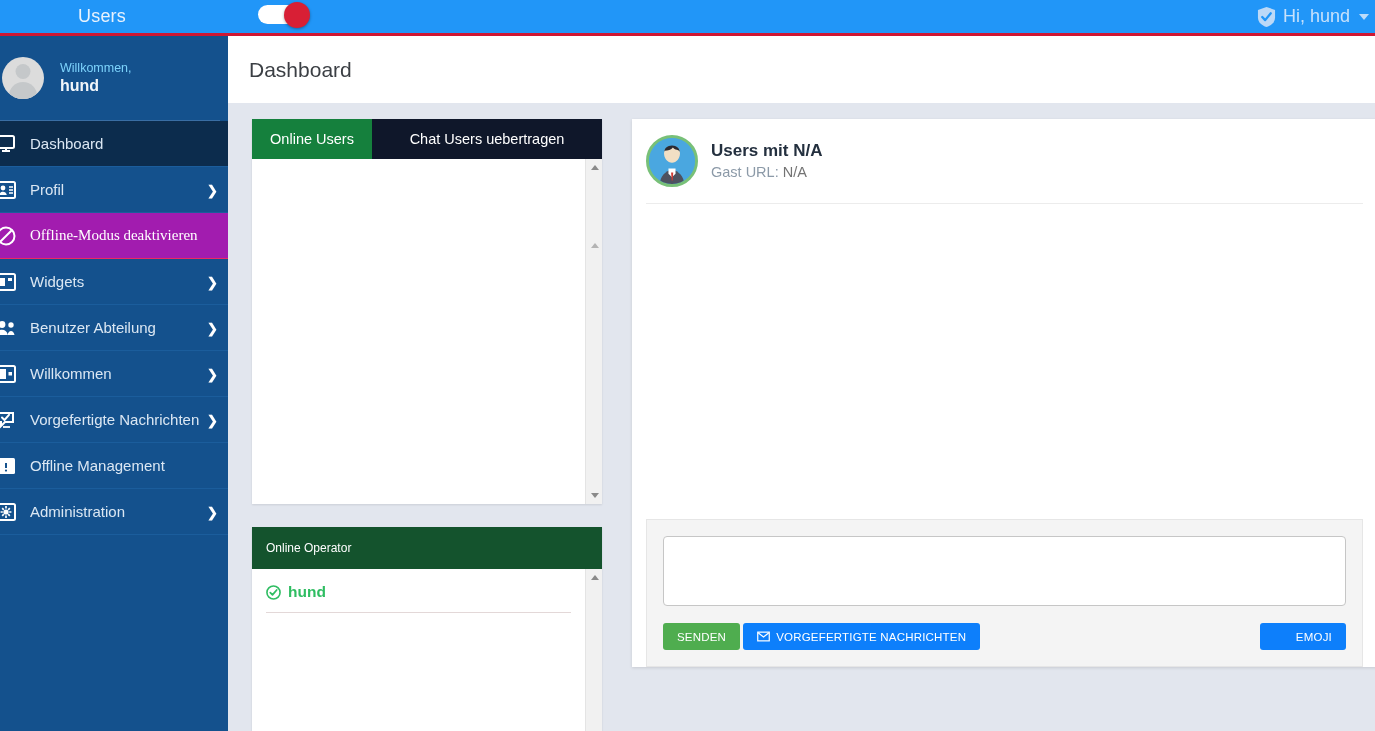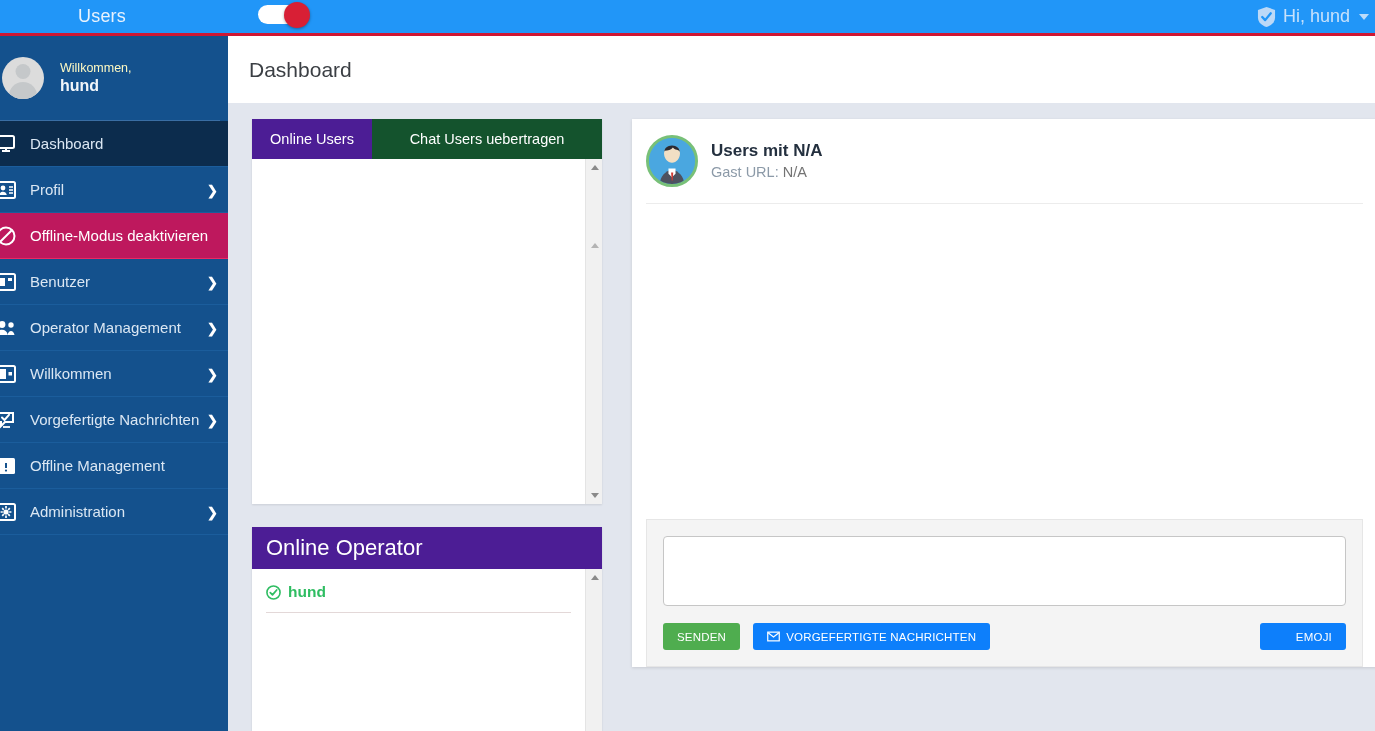--- a/index.html
+++ b/index.html
@@ -74,37 +74,37 @@
     transform: translateX(-50%);
     width: 15px; height: 15px; border-radius: 50%;
     background: #c5c8ca;
   }
   .avatar-sm .body {
     position: absolute; left: 50%; top: 25px;
     transform: translateX(-50%);
     width: 28px; height: 22px; border-radius: 14px 14px 0 0;
     background: #c5c8ca;
   }
-  .welcome-line { color: #fef9c3; font-size: 12.5px; line-height: 15px; }
+  .welcome-line { color: #7dd3fc; font-size: 12.5px; line-height: 15px; }
   .welcome-name { color: #f2f6fa; font-size: 16px; font-weight: bold; line-height: 20px; }
   .profile-sep {
     height: 1px; background: #3a6ea4;
     margin: 0 8px 0 0;
   }
   .navlist { list-style: none; }
   .navitem {
     position: relative;
     display: flex; align-items: center;
     height: 46px;
     border-bottom: 1px solid #1b5d9c;
     color: #dbe7f3; font-size: 15px;
     cursor: pointer;
   }
   .navitem.active { background: #0c2c4d; }
-  .navitem.alert  { background: #be185d; border-bottom-color: #ec2a62; color:#ffffff; }
+  .navitem.alert  { background: #a21caf; border-bottom-color: #ec2a62; color:#ffffff;font-family:Liberation Serif, serif; }
   .nav-ico {
     width: 28px; margin-left: -8px; margin-right: 10px;
     flex: none; display: flex; align-items: center; justify-content: center;
   }
   .nav-ico svg { display: block; }
   .nav-label { flex: 1; white-space: nowrap; }
   .nav-arrow {
     position: absolute; right: 10px; top: 50%;
     transform: translateY(-50%);
     color: #ffffff; font-size: 13px; font-weight: bold;
@@ -130,22 +130,22 @@
   }
   .panel {
     background: #ffffff;
     box-shadow: 0 1px 2px rgba(0,0,0,.10);
   }
   .tabs { display: flex; height: 40px; }
   .tab {
     display: flex; align-items: center; justify-content: center;
     color: #ffffff; font-size: 14.5px; cursor: pointer;
   }
-  .tab.t-users { width: 120px; background: #4c1d95; }
-  .tab.t-transfer { flex: 1; background: #14532d; }
+  .tab.t-users { width: 120px; background: #15803d; }
+  .tab.t-transfer { flex: 1; background: #0f172a; }
 
   .listbox {
     position: relative;
     height: 345px; background: #ffffff;
     border: 0;
   }
   .listbox-inner { position: absolute; inset: 0 17px 0 0; background:#fff; }
 
   .scroll {
     position: absolute; right: 0; top: 0;
@@ -168,23 +168,23 @@
     border-right:4px solid transparent;border-top:5px solid #8a8a8a;
   }
   .scroll-mark {
     position:absolute; left:5px; top:84px;
     width:0;height:0;border-left:4px solid transparent;
     border-right:4px solid transparent;border-bottom:5px solid #b4b4b4;
   }
 
   .panel-op { margin-top: 23px; }
   .panel-op-head {
-    height: 42px; background: #4c1d95;
+    height: 42px; background: #14532d;
     display: flex; align-items: center; padding-left: 14px;
-    color: #ffffff; font-size: 22px;
+    color: #ffffff; font-size: 12px;
   }
   .oplist { position: relative; height: 178px; background: #ffffff; }
   .oplist-inner { position: absolute; inset: 0 17px 0 0; padding: 14px 0 0 14px; }
   .op-row {
     display: flex; align-items: center; gap: 7px;
     padding-bottom: 11px;
     border-bottom: 1px solid #e3d8d8;
     margin-right: 14px;
   }
   .op-name { color: #2fbd62; font-size: 15.5px; font-weight: bold; }
@@ -223,21 +223,21 @@
   }
   .composer-input {
     width: 100%; height: 70px;
     background: #ffffff;
     border: 1px solid #c6c6c6; border-radius: 4px;
     resize: none; outline: none;
     font-family: "Liberation Sans", sans-serif; font-size: 14px;
     padding: 8px 10px;
   }
   .composer-row {
-    display: flex; align-items: center; gap: 13px;
+    display: flex; align-items: center; gap: 3px;
     margin-top: 13px;
   }
   .btn {
     border: 0; border-radius: 3px; cursor: pointer;
     color: #ffffff; font-size: 11.5px;
     font-family: "Liberation Sans", sans-serif;
     height: 27px; padding: 0 14px;
     display: inline-flex; align-items: center; gap: 6px;
     letter-spacing: .2px;
   }
@@ -321,34 +321,34 @@
     </li>
 
     <li class="navitem">
       <span class="nav-ico">
         <svg width="20" height="18" viewBox="0 0 20 18">
             <rect x="1" y="1" width="18" height="16" rx="1.5" fill="none" stroke="#fff" stroke-width="2"></rect>
             <rect x="4" y="5" width="5" height="8" fill="#fff"></rect>
             <rect x="12" y="5" width="4" height="3" fill="#fff"></rect>
           </svg>
       </span>
-      <span class="nav-label">Benutzer</span>
+      <span class="nav-label">Widgets</span>
       <span class="nav-arrow">❯</span>
     </li>
 
     <li class="navitem">
       <span class="nav-ico">
         <svg width="22" height="18" viewBox="0 0 22 18">
             <circle cx="7" cy="5.5" r="3.4" fill="#fff"></circle>
             <path d="M1.2 16c.8-3.6 3-5.2 5.8-5.2S12 12.4 12.8 16z" fill="#fff"></path>
             <circle cx="16" cy="6" r="2.7" fill="#fff"></circle>
             <path d="M12.5 16c.6-2.8 2-4 3.5-4s2.9 1.2 3.5 4z" fill="#fff"></path>
           </svg>
       </span>
-      <span class="nav-label">Operator Management</span>
+      <span class="nav-label">Benutzer Abteilung</span>
       <span class="nav-arrow">❯</span>
     </li>
 
     <li class="navitem">
       <span class="nav-ico">
         <svg width="20" height="18" viewBox="0 0 20 18">
             <rect x="1" y="1" width="18" height="16" rx="1.5" fill="none" stroke="#fff" stroke-width="2"></rect>
             <rect x="4" y="4" width="6" height="10" fill="#fff"></rect>
             <rect x="12.5" y="7" width="3.5" height="3.5" fill="#fff"></rect>
           </svg>

